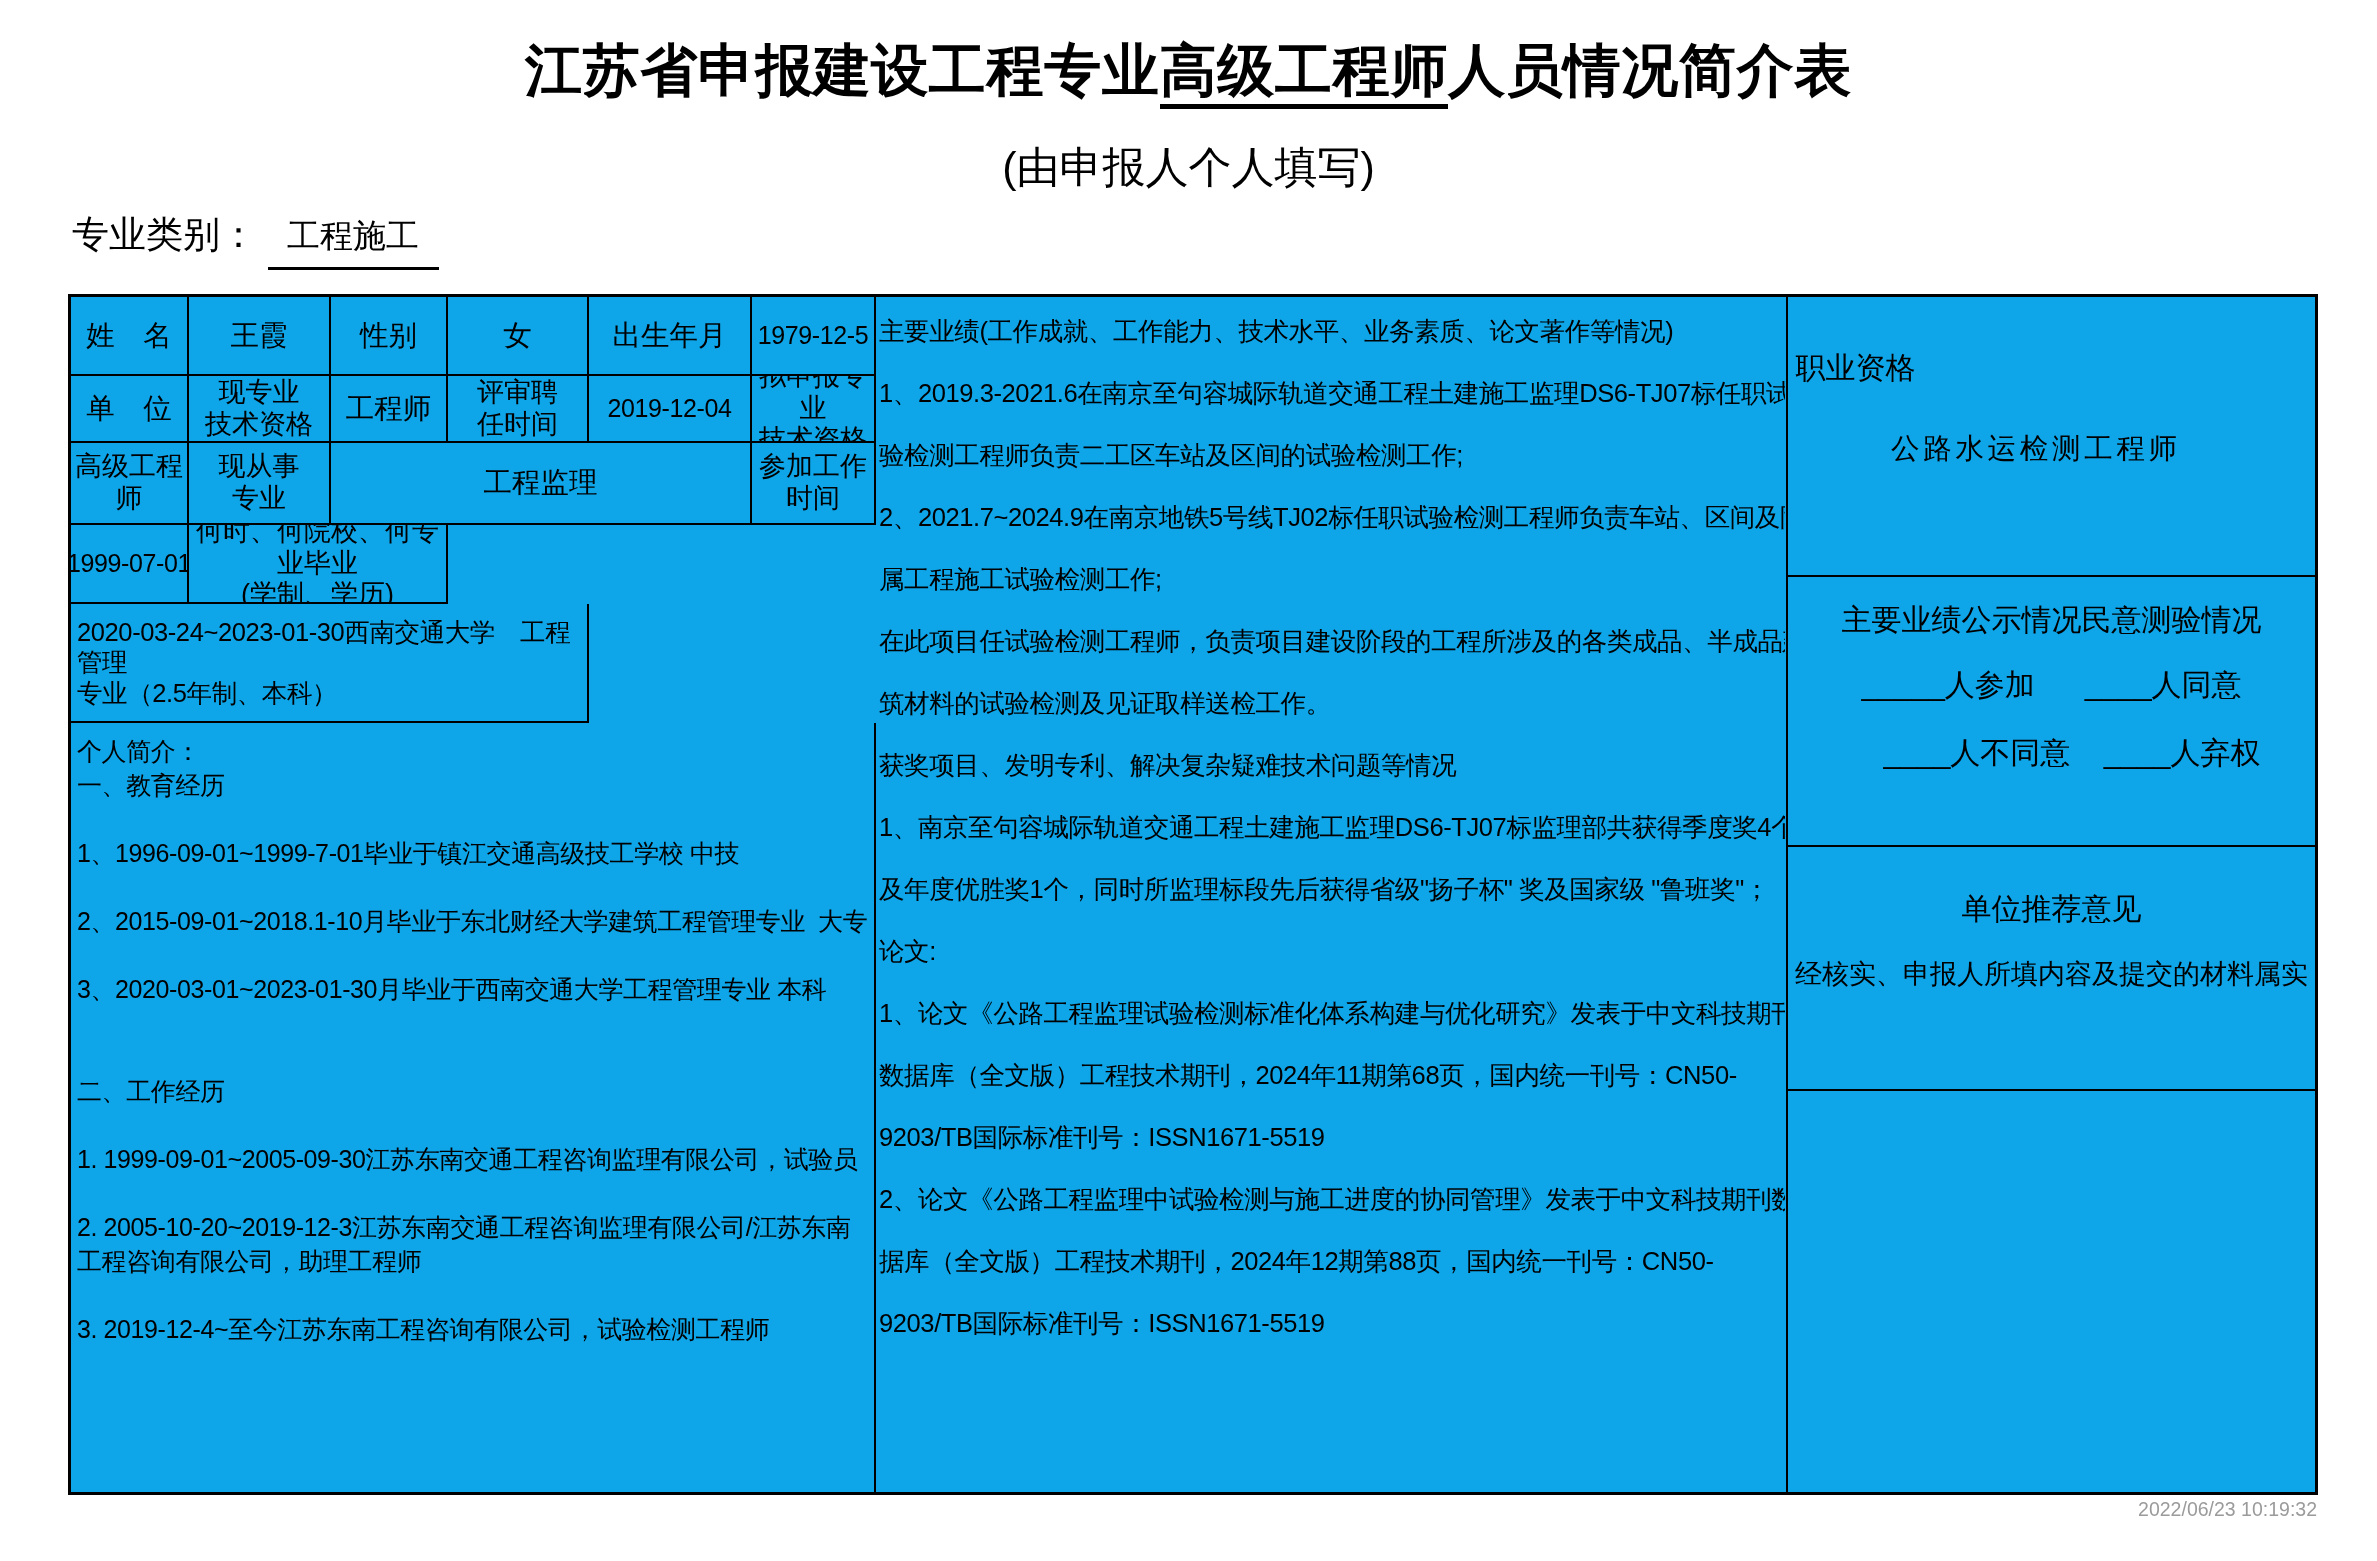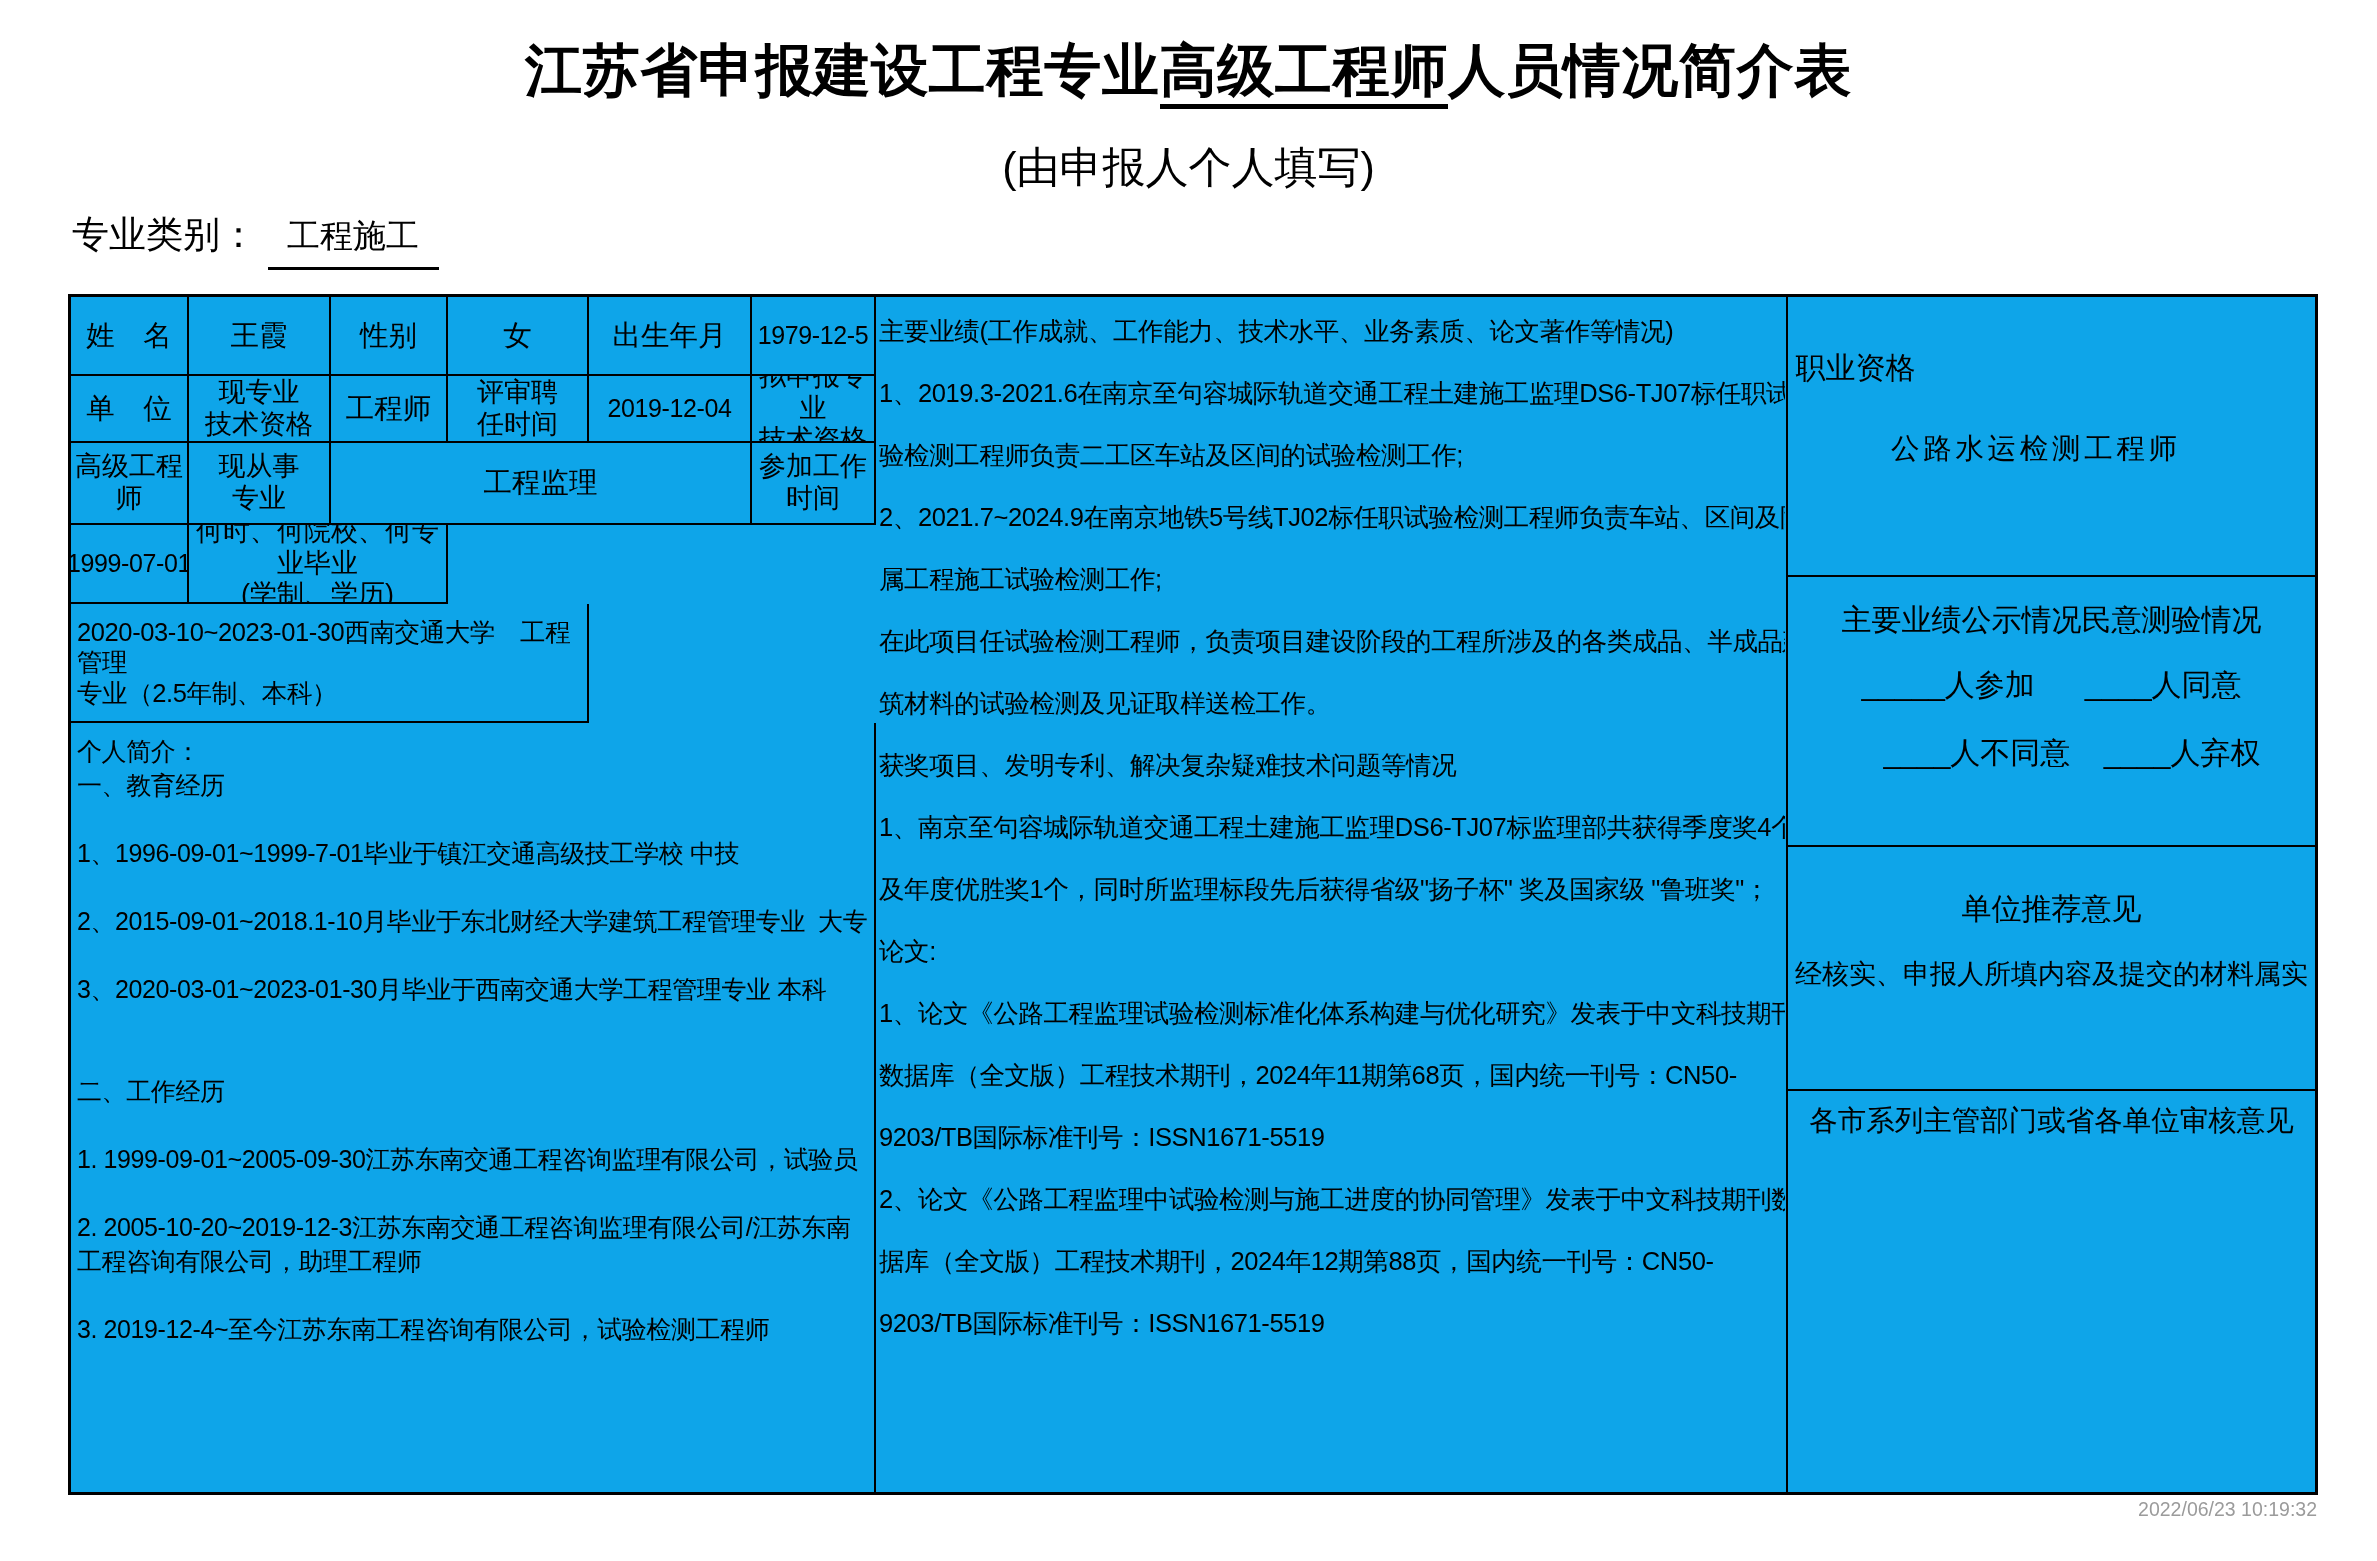--- a/index.html
+++ b/index.html
@@ -111,21 +111,21 @@
       <div class="cell small">现从事
 专业</div>
       <div class="cell sp3">工程监理</div>
       <div class="cell small">参加工作
 时间</div>
       <div class="cell num">1999-07-01</div>
 
       <div class="cell small sp2">何时、何院校、何专
 业毕业
 (学制、学历)</div>
-      <div class="cell sp4 left-al">2020-03-10~2023-01-30西南交通大学　工程管理
+      <div class="cell sp4 left-al">2020-03-24~2023-01-30西南交通大学　工程管理
 专业（2.5年制、本科）</div>
 
       <div class="cell sp6 intro"><div class="iline">个人简介：</div><div class="iline">一、教育经历</div><div class="iline">&nbsp;</div><div class="iline">1、1996-09-01~1999-7-01毕业于镇江交通高级技工学校 中技</div><div class="iline">&nbsp;</div><div class="iline">2、2015-09-01~2018.1-10月毕业于东北财经大学建筑工程管理专业  大专</div><div class="iline">&nbsp;</div><div class="iline">3、2020-03-01~2023-01-30月毕业于西南交通大学工程管理专业 本科</div><div class="iline">&nbsp;</div><div class="iline">&nbsp;</div><div class="iline">二、工作经历</div><div class="iline">&nbsp;</div><div class="iline">1. 1999-09-01~2005-09-30江苏东南交通工程咨询监理有限公司，试验员</div><div class="iline">&nbsp;</div><div class="iline">2. 2005-10-20~2019-12-3江苏东南交通工程咨询监理有限公司/江苏东南</div><div class="iline">工程咨询有限公司，助理工程师</div><div class="iline">&nbsp;</div><div class="iline">3. 2019-12-4~至今江苏东南工程咨询有限公司，试验检测工程师</div></div>
     </div>
 
     <div class="mid">
         <div class="mline">主要业绩(工作成就、工作能力、技术水平、业务素质、论文著作等情况)</div>
         <div class="mline">1、2019.3-2021.6在南京至句容城际轨道交通工程土建施工监理DS6-TJ07标任职试</div>
         <div class="mline">验检测工程师负责二工区车站及区间的试验检测工作;</div>
         <div class="mline">2、2021.7~2024.9在南京地铁5号线TJ02标任职试验检测工程师负责车站、区间及附</div>
@@ -151,23 +151,20 @@
       </div>
       <div class="rcell rc2">
         <div class="rtitle">主要业绩公示情况民意测验情况</div>
         <div class="pollline1">_____人参加      ____人同意</div>
         <div class="pollline2">____人不同意    ____人弃权</div>
       </div>
       <div class="rcell rc3">
         <div class="rtitle">单位推荐意见</div>
         <div class="rbody">经核实、申报人所填内容及提交的材料属实</div>
       </div>
-      <div class="rcell rc4">
-        <div class="rtitle">各市系列主管部门或省各单位审核意见</div>
-      </div>
     </div>
 
   </div>
 
   <div class="timestamp">2022/06/23 10:19:32</div>
 
 </div>
 
 
 </body></html>

